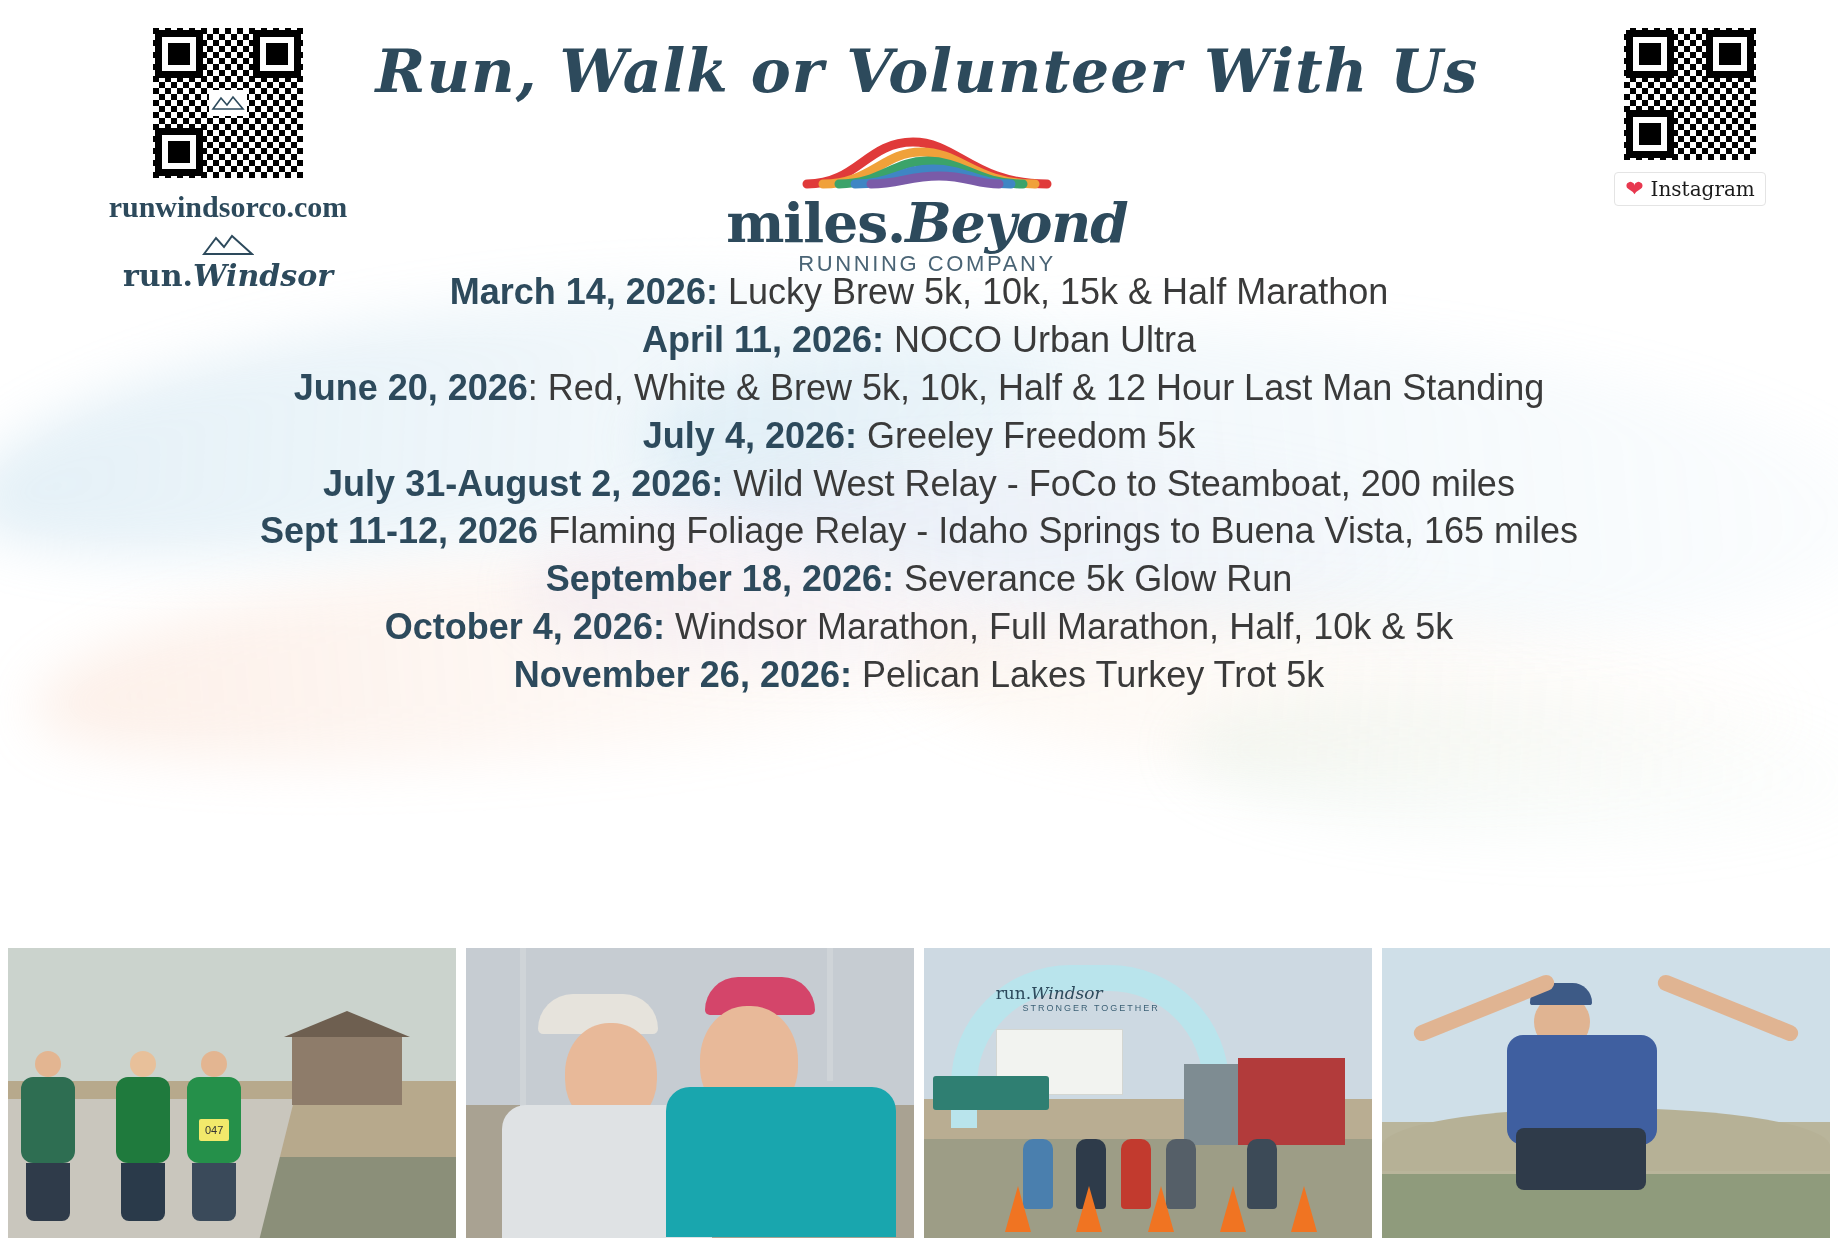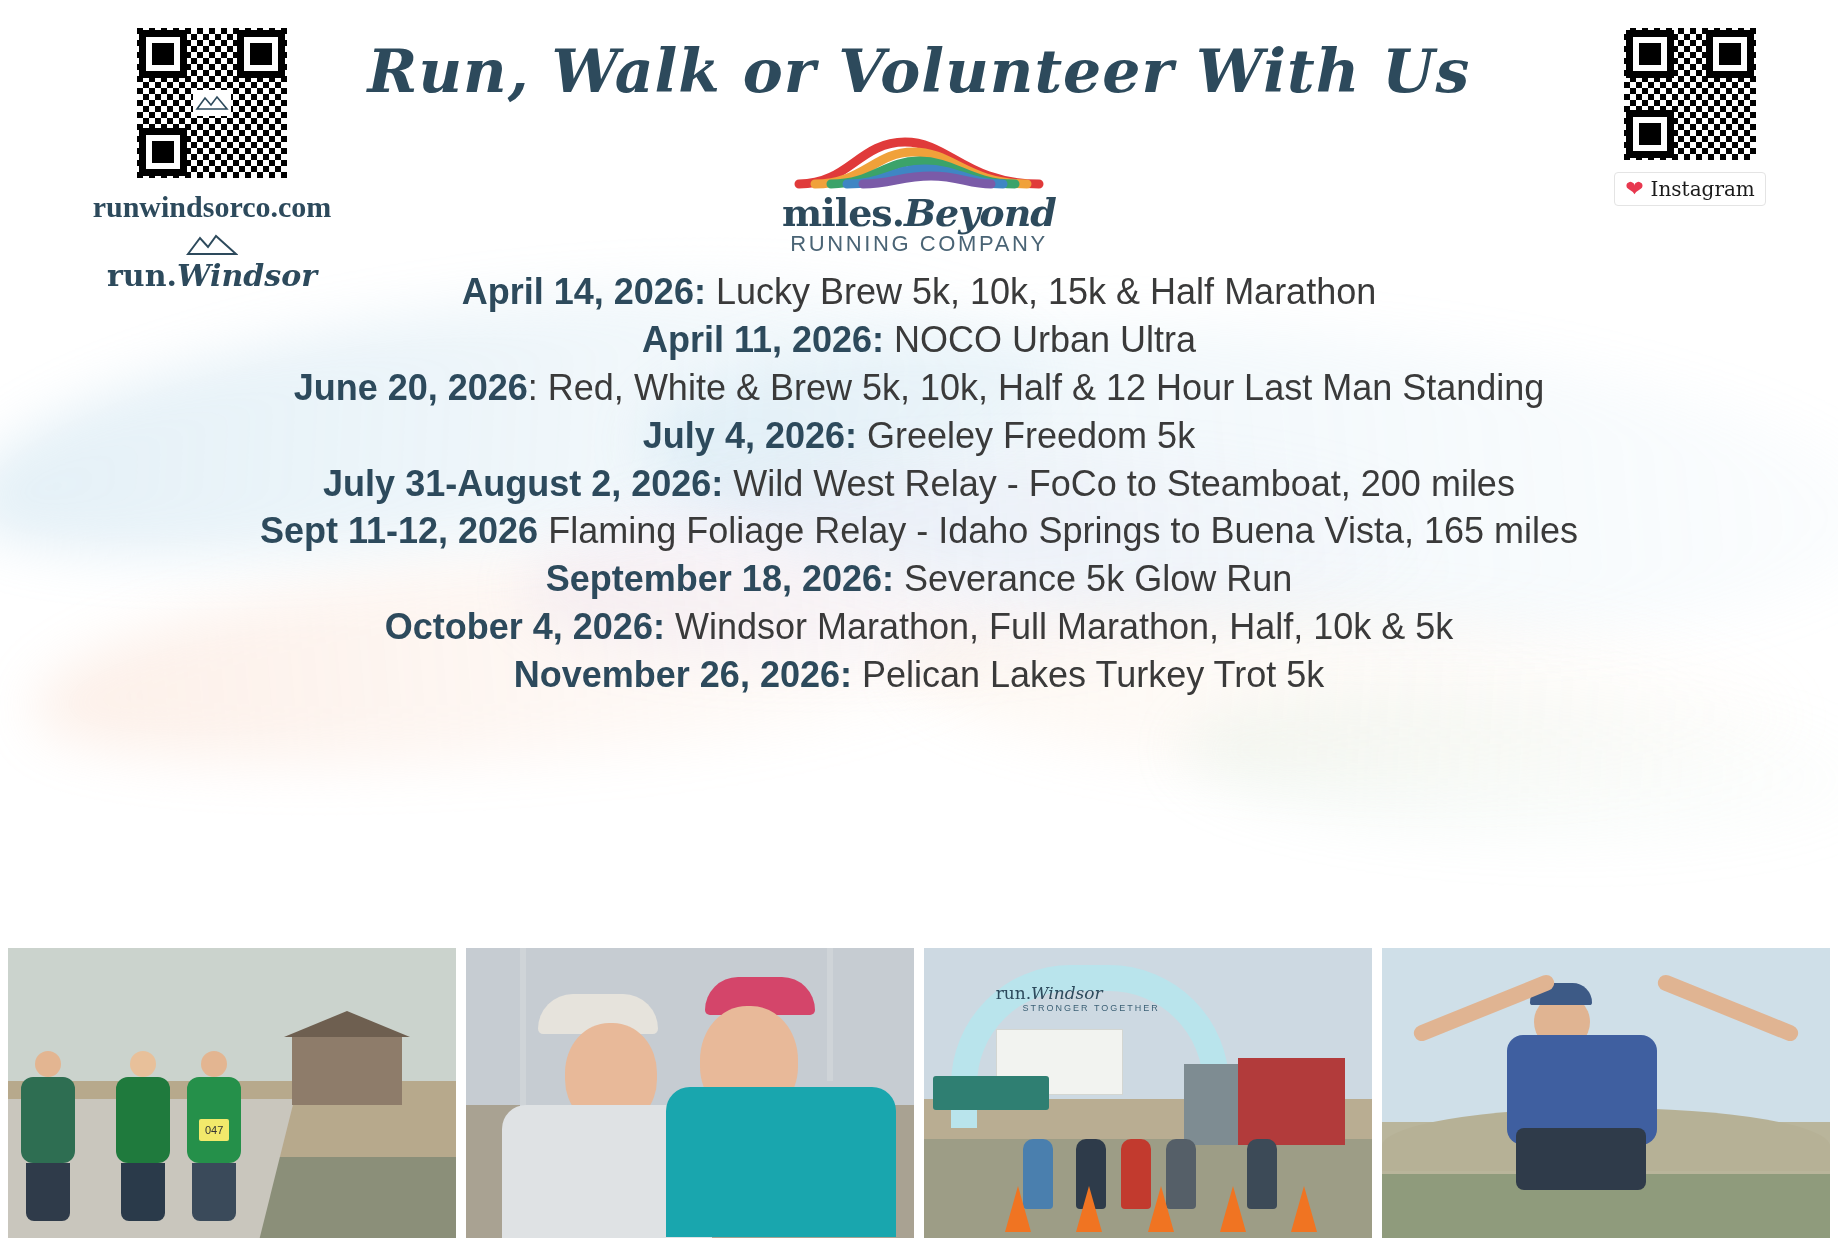--- a/index.html
+++ b/index.html
@@ -56,20 +56,21 @@
     left: 1180px; top: 690px; width: 700px; height: 150px;
     background: linear-gradient(90deg, rgba(190,220,200,.35), rgba(225,240,230,.08));
     border-radius: 50%;
     transform: rotate(3deg);
   }
 
   
   .header {
     position: relative;
     height: 262px;
+    margin-left: 16px;
   }
   .headline {
     position: absolute;
     top: 36px;
     left: 0;
     right: 0;
     text-align: center;
     font-family: "DejaVu Serif", serif;
     font-style: italic;
     font-weight: 700;
@@ -172,21 +173,21 @@
     left: 50%;
     top: 130px;
     transform: translateX(-50%);
     text-align: center;
     width: 420px;
   }
   .brand-swoosh { display: block; margin: 0 auto; }
   .brand-name {
     margin-top: -6px;
     font-family: "DejaVu Serif", serif;
-    font-size: 38px;
+    font-size: 55px;
     color: #2d4a5c;
     letter-spacing: -1px;
   }
   .brand-name .bold { font-weight: 700; }
   .brand-name .ital { font-style: italic; font-weight: 700; }
   .brand-sub {
     font-family: "Liberation Sans", sans-serif;
     font-size: 22px;
     letter-spacing: 2.6px;
     color: #4a6475;
@@ -348,21 +349,21 @@
     </span>
     <div class="brand-name">
       <span class="bold">miles.</span><span class="ital">Beyond</span>
     </div>
     <div class="brand-sub">RUNNING COMPANY</div>
   </div>
 </div>
 
 <div class="events">
   <div class="event-line">
-    <span class="date">April 14, 2026:</span>
+    <span class="date">March 14, 2026:</span>
     <span>Lucky Brew 5k, 10k, 15k &amp; Half Marathon</span>
   </div>
   <div class="event-line">
     <span class="date">April 11, 2026:</span>
     <span>NOCO Urban Ultra</span>
   </div>
   <div class="event-line">
     <span class="date">June 20, 2026</span><span>: Red, White &amp; Brew 5k, 10k, Half &amp; 12 Hour Last Man Standing</span>
   </div>
   <div class="event-line">

